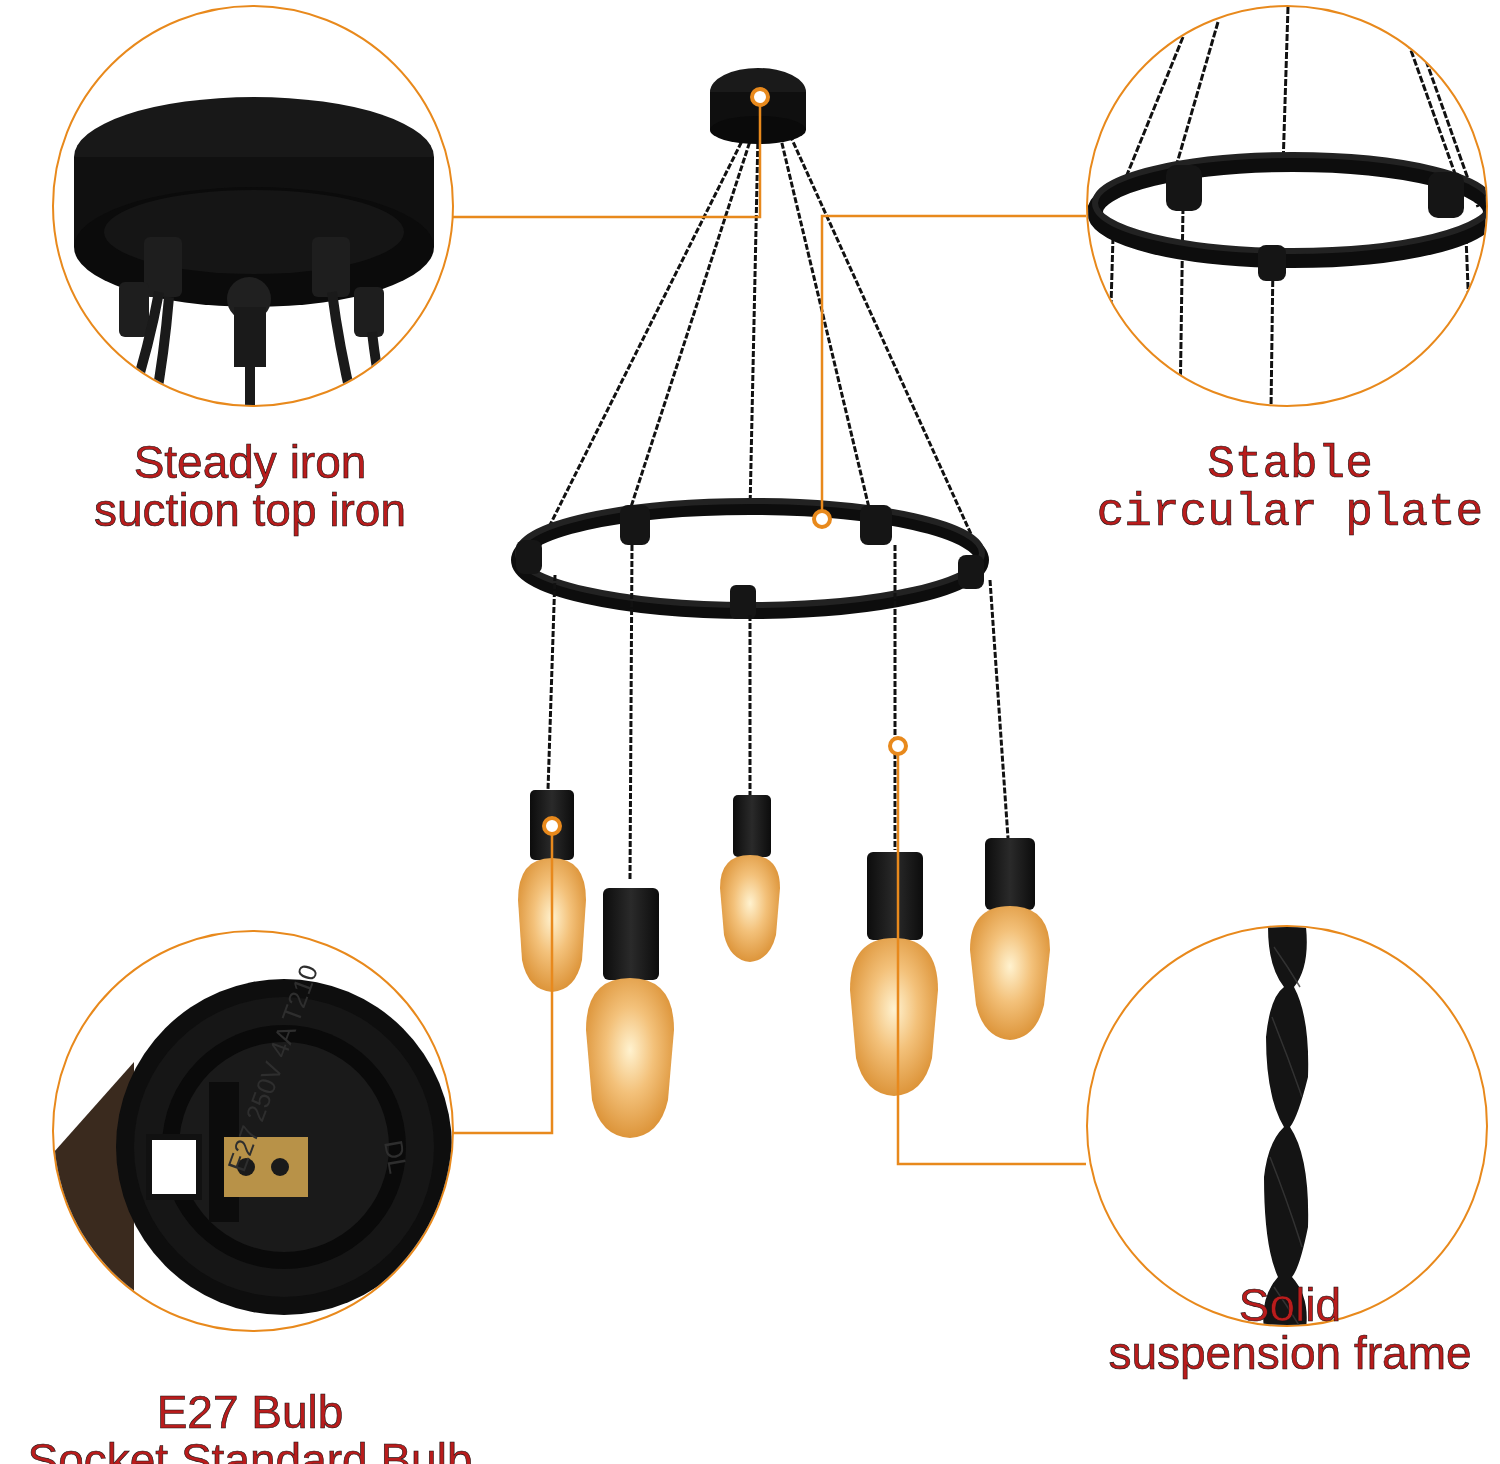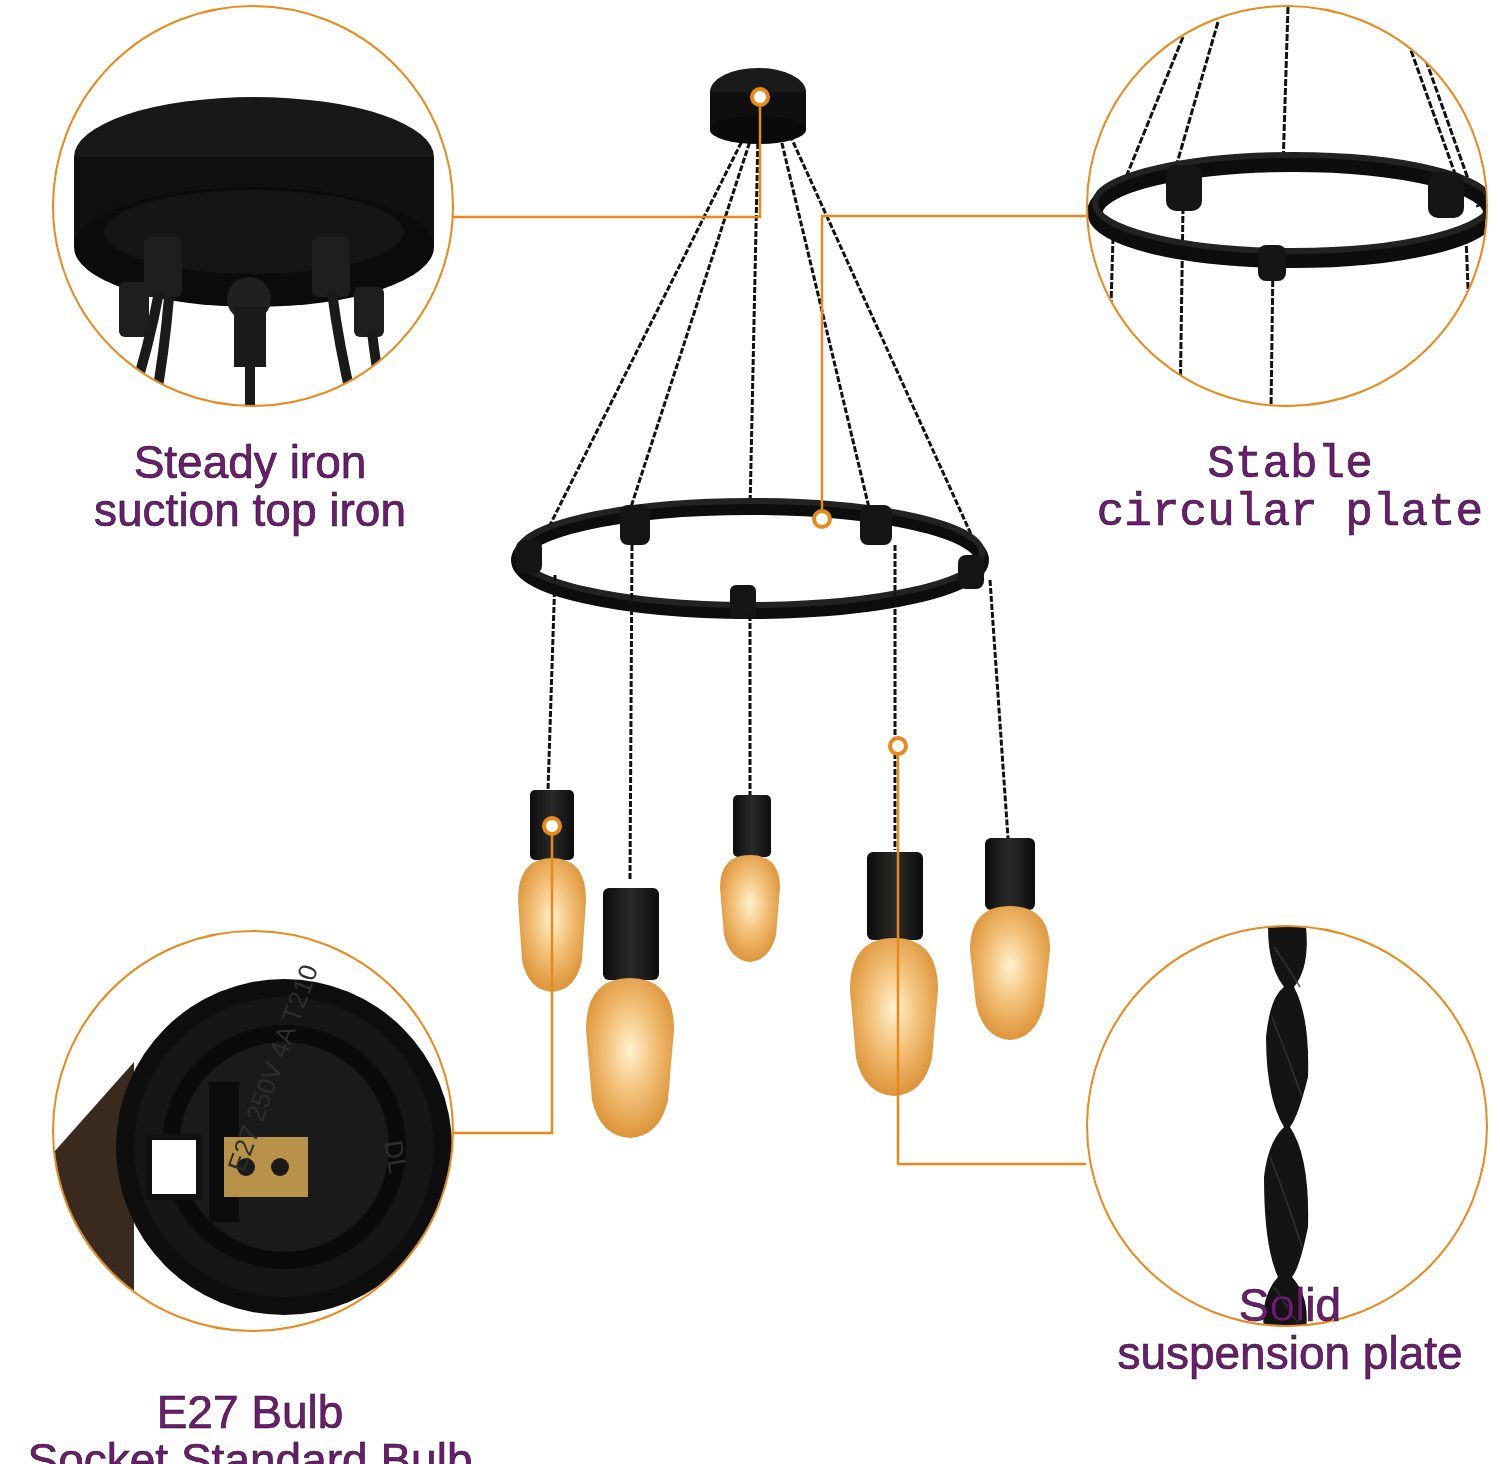--- a/index.html
+++ b/index.html
@@ -4,21 +4,21 @@
 <style>
   html, body { margin: 0; padding: 0; background: #ffffff; }
   body { width: 1500px; height: 1464px; position: relative; overflow: hidden;
          font-family: "Liberation Sans", "DejaVu Sans", sans-serif; }
   .stage { position: absolute; left: 0; top: 0; width: 1500px; height: 1464px; }
   .callout-circle {
     position: absolute; width: 402px; height: 402px; border-radius: 50%;
     border: 2px solid #e8891c; box-sizing: border-box; overflow: hidden; background: #fff;
   }
   .label {
-    position: absolute; text-align: center; color: #701a75;
+    position: absolute; text-align: center; color: #b91c1c;
     font-size: 46px; line-height: 48px; font-weight: normal;
     -webkit-text-stroke: 0.6px #111;
   }
   .label span { display: block; }
   svg { position: absolute; left: 0; top: 0; }
 </style>
 </head>
 <body>
 
 <div class="stage">
@@ -188,16 +188,16 @@
     <span>circular plate</span>
   </div>
 
   <div class="label" style="left:0; top:1388px; width:500px;text-align:center;">
     <span>E27 Bulb</span>
     <span>Socket Standard Bulb</span>
   </div>
 
   <div class="label" style="left:1090px; top:1281px; width:400px;">
     <span>Solid</span>
-    <span>suspension plate</span>
+    <span>suspension frame</span>
   </div>
 
 </div>
 
 </body></html>

